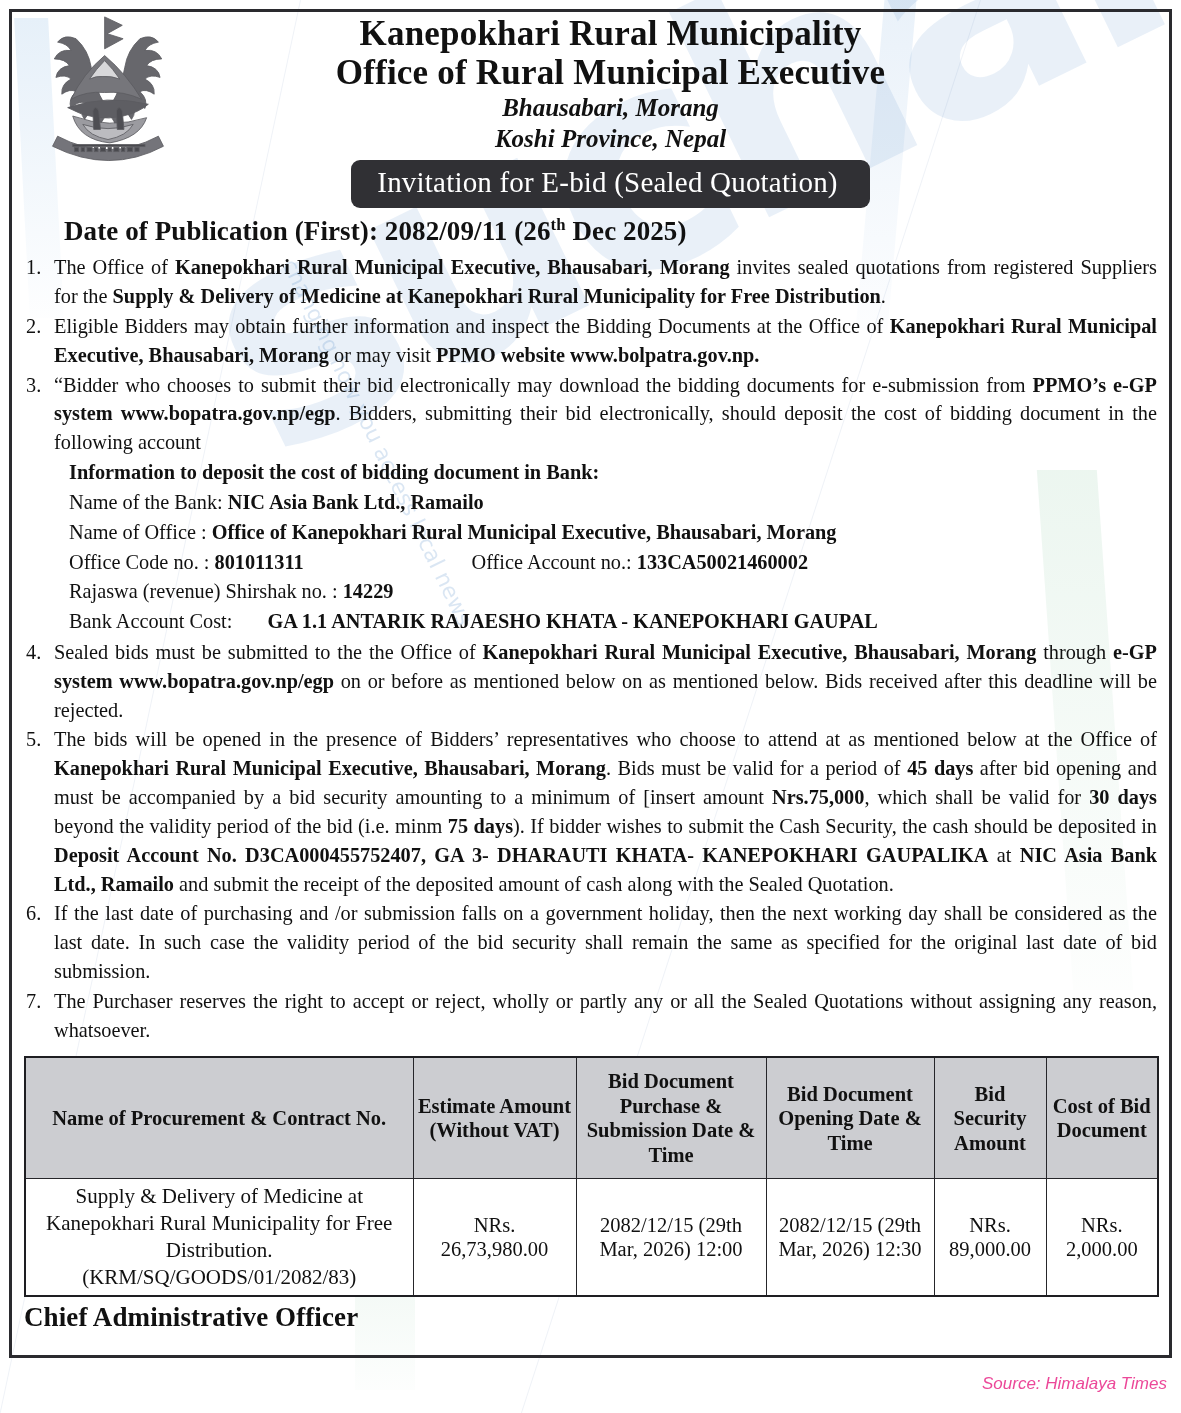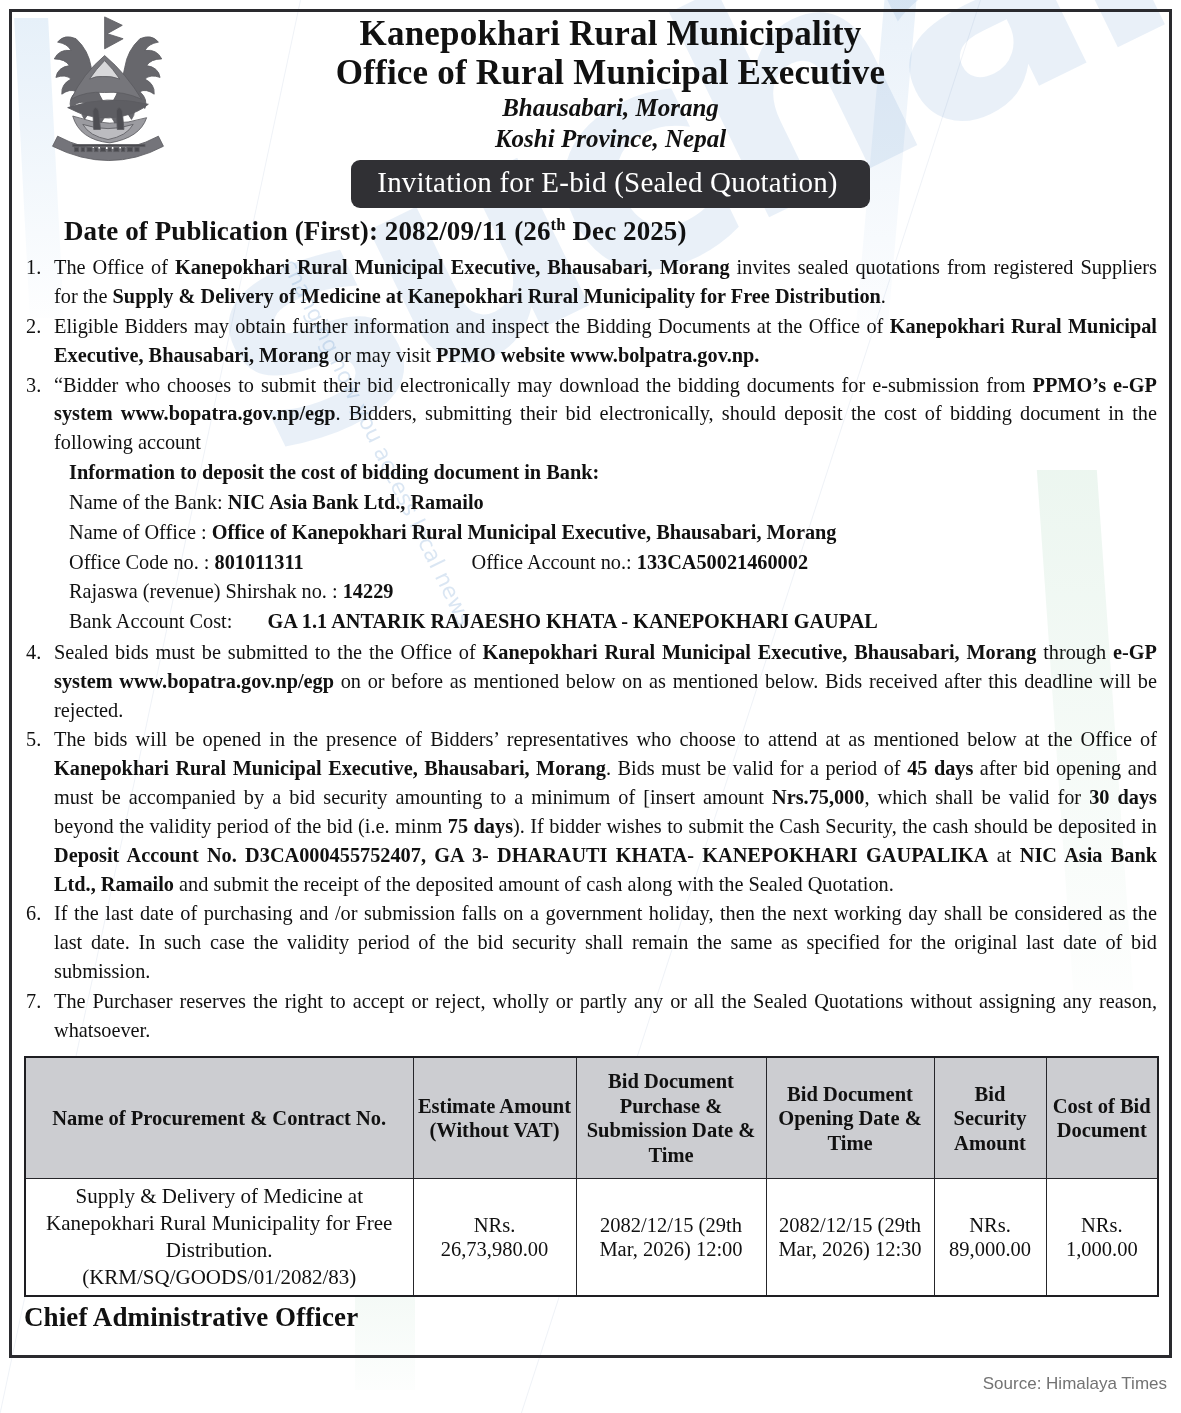--- a/index.html
+++ b/index.html
@@ -225,22 +225,23 @@
     padding-bottom: 2px;
     letter-spacing: 0.1px;
   }
 
   .source {
     position: absolute;
     right: 14px;
     top: 1374px;
     z-index: 4;
     font-family: "Liberation Sans", sans-serif;
+    font-style: italic;
     font-size: 17px;
-    color: #737373;
+    color: #ec4899;
   }
 </style>
 </head>
 <body>
 
 <div id="page">
 
   <div class="wm-layer">
     <div class="wm-streak s1"></div>
     <div class="wm-streak s2"></div>
@@ -358,21 +359,21 @@
           <th>Cost of Bid Document</th>
         </tr>
       </thead>
       <tbody>
         <tr>
           <td class="first">Supply &amp; Delivery of Medicine at Kanepokhari Rural Municipality for Free Distribution. (KRM/SQ/GOODS/01/2082/83)</td>
           <td>NRs. 26,73,980.00</td>
           <td>2082/12/15 (29th Mar, 2026) 12:00</td>
           <td>2082/12/15 (29th Mar, 2026) 12:30</td>
           <td>NRs. 89,000.00</td>
-          <td>NRs. 1,000.00</td>
+          <td>NRs. 2,000.00</td>
         </tr>
       </tbody>
     </table>
 
     <div class="signrow">Chief Administrative Officer</div>
   </div>
 
   <div class="source">Source: Himalaya Times</div>
 </div>
 

